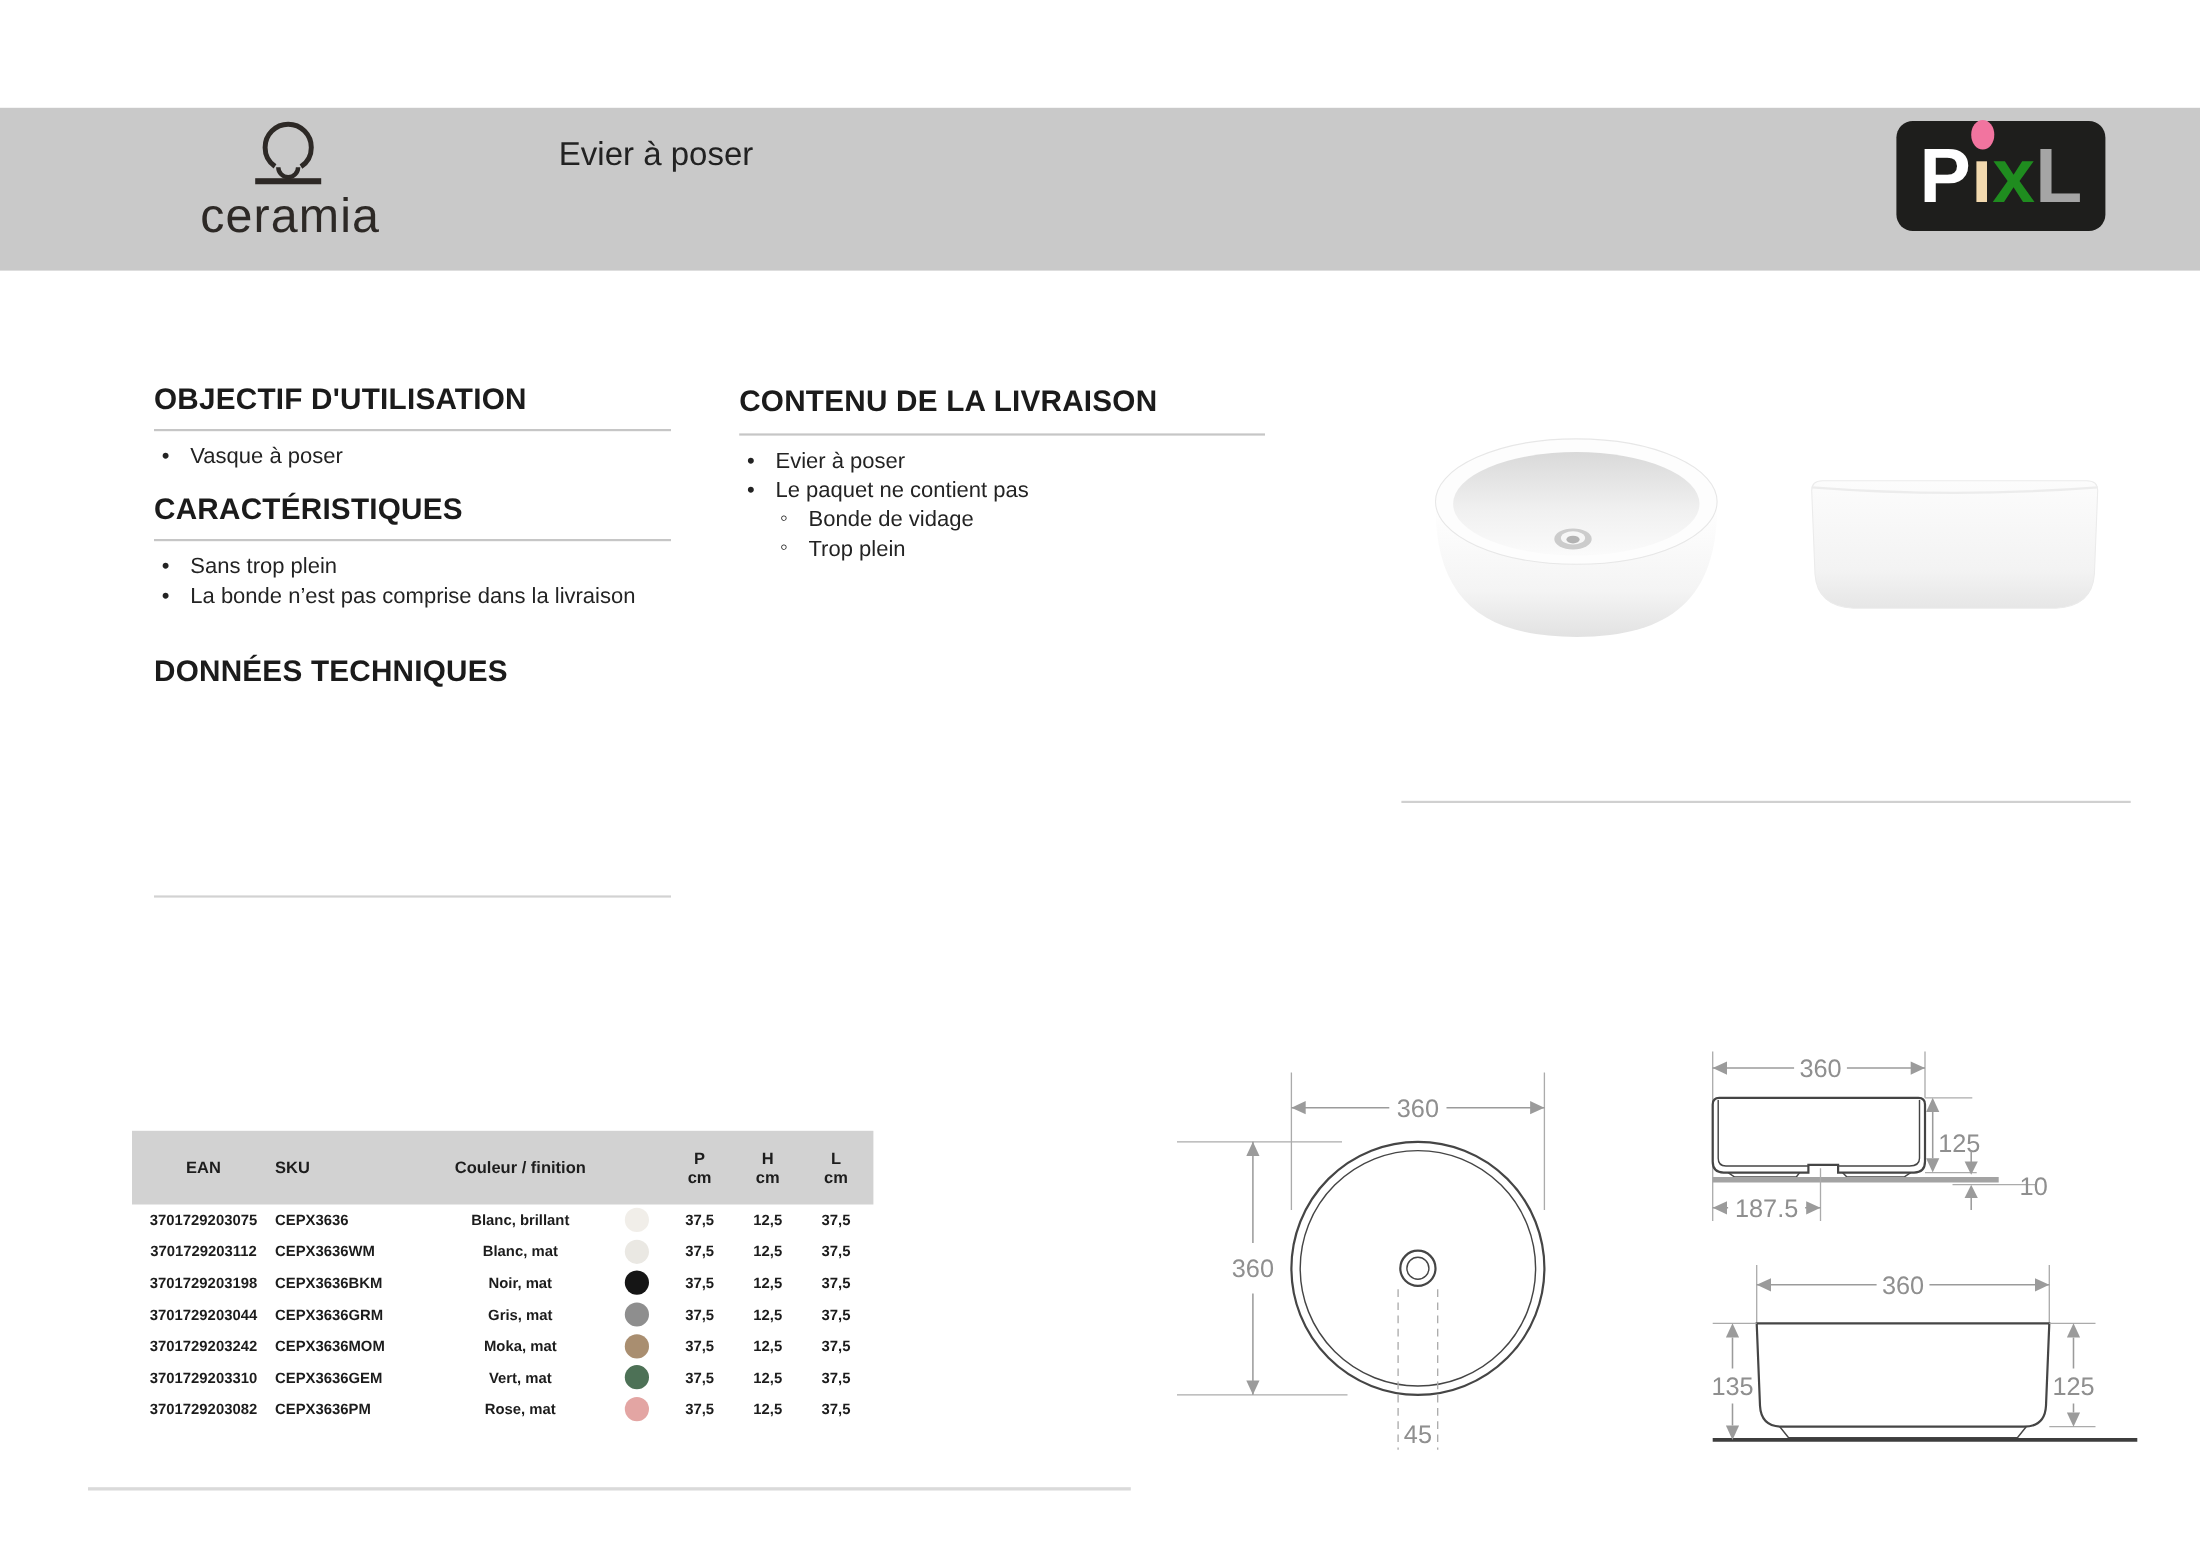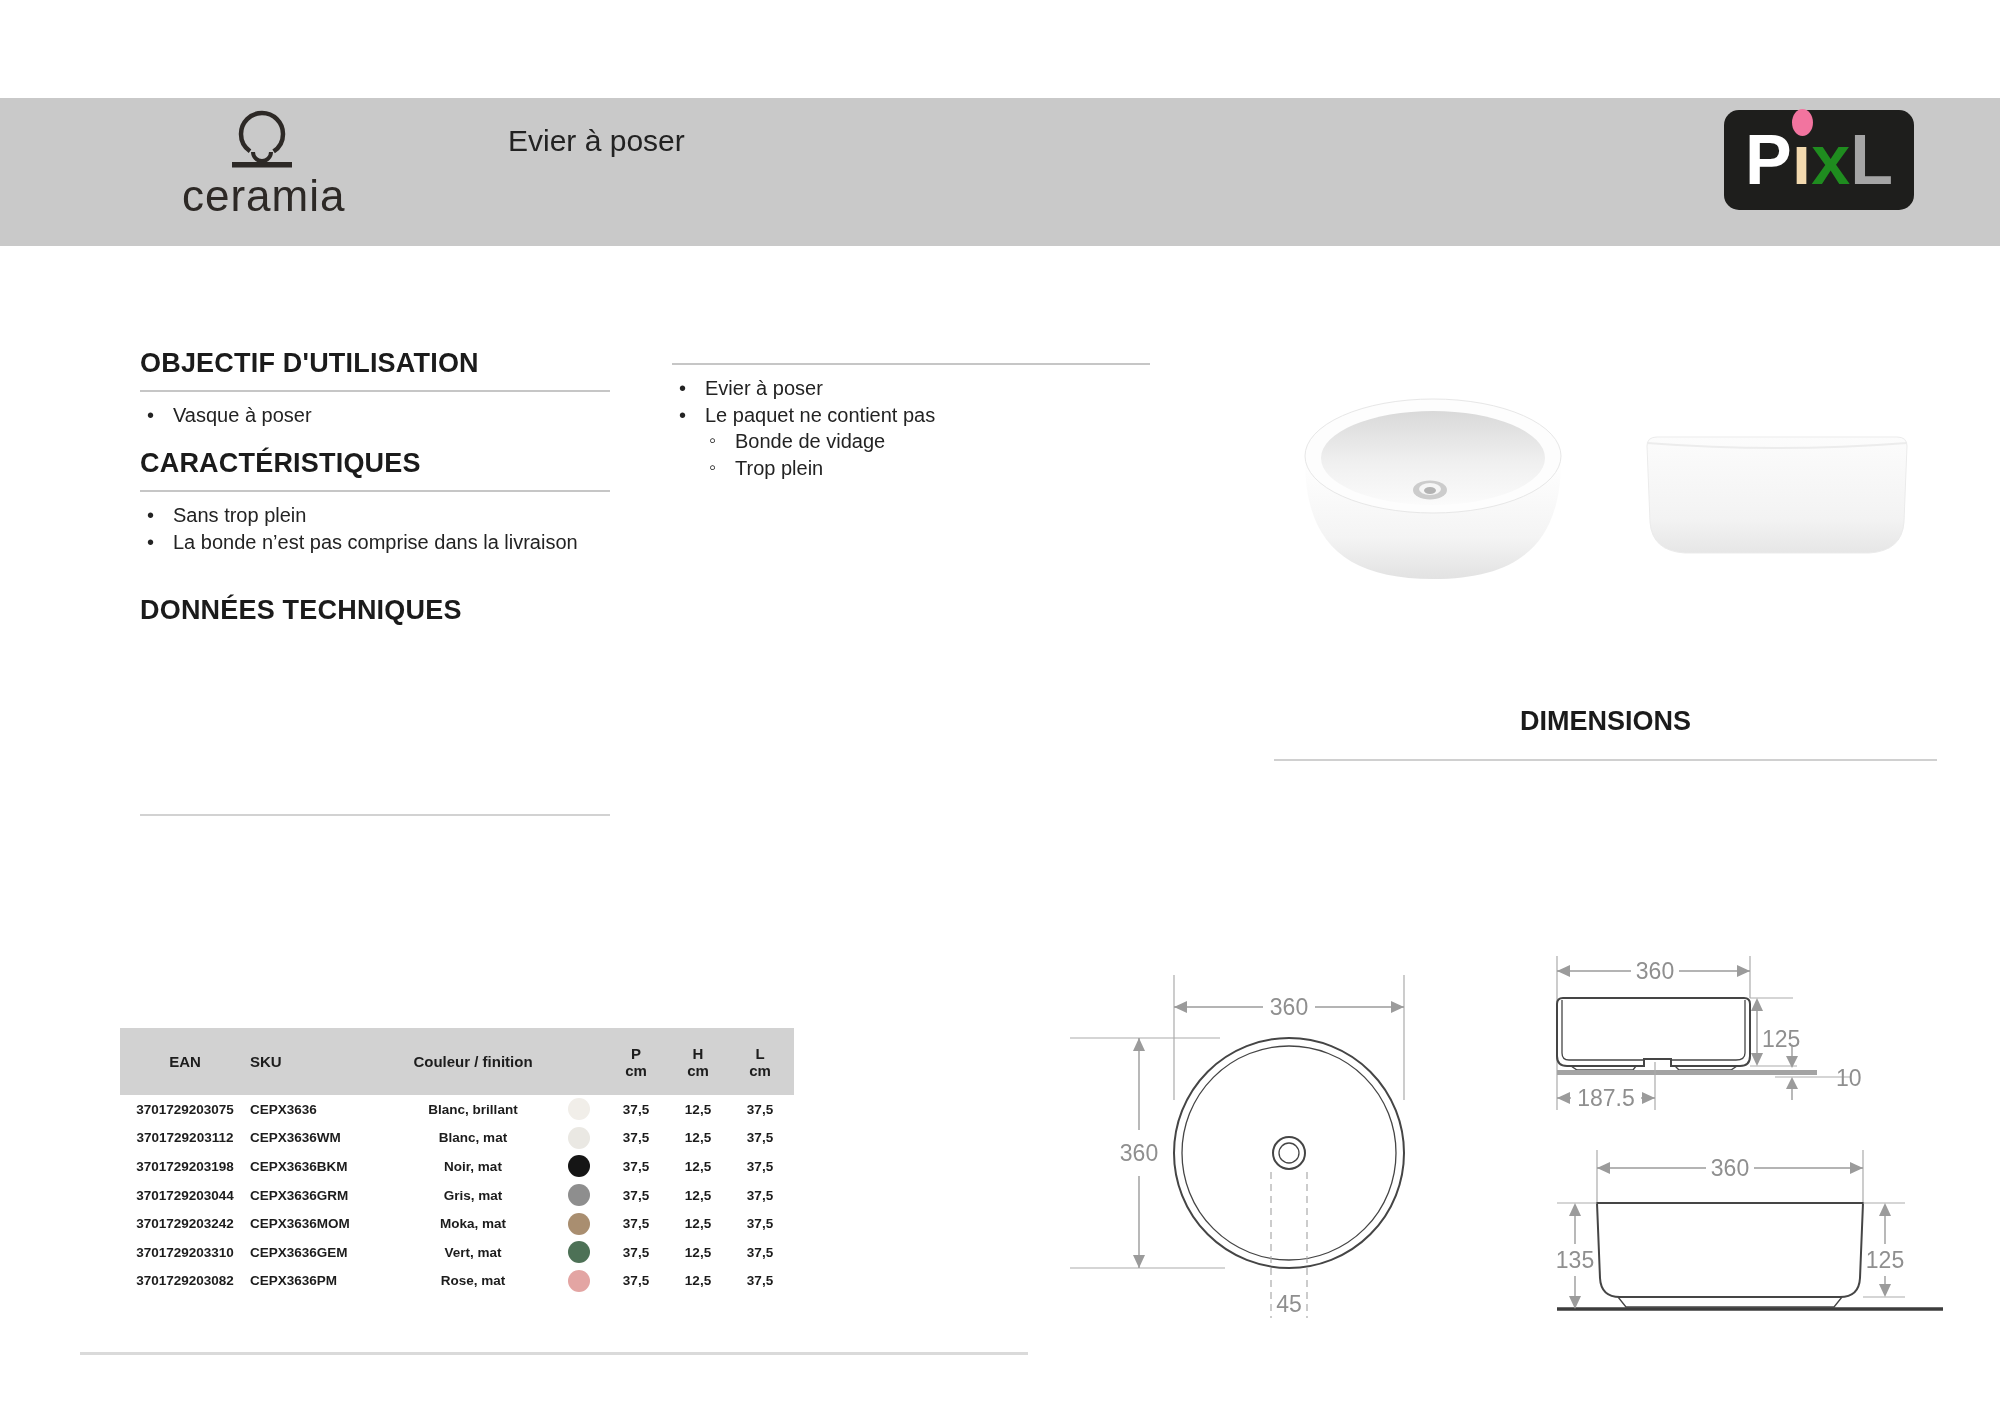--- a/index.html
+++ b/index.html
@@ -102,20 +102,21 @@
     </ul>
   </div>
 
   <div class="abs sec" style="left:140px;top:595px;width:470px">
     <h2 class="sec-h">DONNÉES TECHNIQUES</h2>
   </div>
 
   <div id="stray-rule" class="abs"></div>
 
   <div class="abs sec" style="left:672px;top:350px;">
+    <h2 class="sec-h">CONTENU DE LA LIVRAISON</h2>
     <div class="sec-rule" style="margin-top:13px;"></div>
     <ul class="blist">
       <li class="main">Evier à poser</li>
       <li class="main">Le paquet ne contient pas</li>
       <li class="sub">Bonde de vidage</li>
       <li class="sub">Trop plein</li>
     </ul>
   </div>
 
   <svg class="abs" style="left:1300px;top:392px;" width="270" height="190" viewBox="0 0 270 190">
@@ -145,21 +146,20 @@
         <stop offset="0" stop-color="#fcfcfc"></stop>
           <stop offset="0.7" stop-color="#f3f3f3"></stop>
           <stop offset="1" stop-color="#e6e6e6"></stop>
       </linearGradient>
     </defs>
     <path d="M4,16 Q4,7 14,7 L254,7 Q264,7 264,16 L261,92 Q259,121 226,123 L42,123 Q9,121 7,92 Z" fill="url(#bw3)" stroke="#ebebeb"></path>
     <path d="M4,13 Q134,23 264,13" fill="none" stroke="#ececec" stroke-width="2"></path>
   </svg>
 
   <div id="dim-head" class="abs">
-    <div class="t">DIMENSIONS</div>
     <div class="r"></div>
   </div>
 
   <svg class="abs dwg" style="left:1060px;top:950px;" width="380" height="380" viewBox="0 0 380 380">
     <line class="xl" x1="114" y1="25" x2="114" y2="150"></line>
     <line class="xl" x1="344" y1="25" x2="344" y2="150"></line>
     <line class="xl" x1="10" y1="88" x2="160" y2="88"></line>
     <line class="xl" x1="10" y1="318" x2="165" y2="318"></line>
     <line class="dl" x1="114" y1="57" x2="203" y2="57"></line>
     <line class="dl" x1="255" y1="57" x2="344" y2="57"></line>

